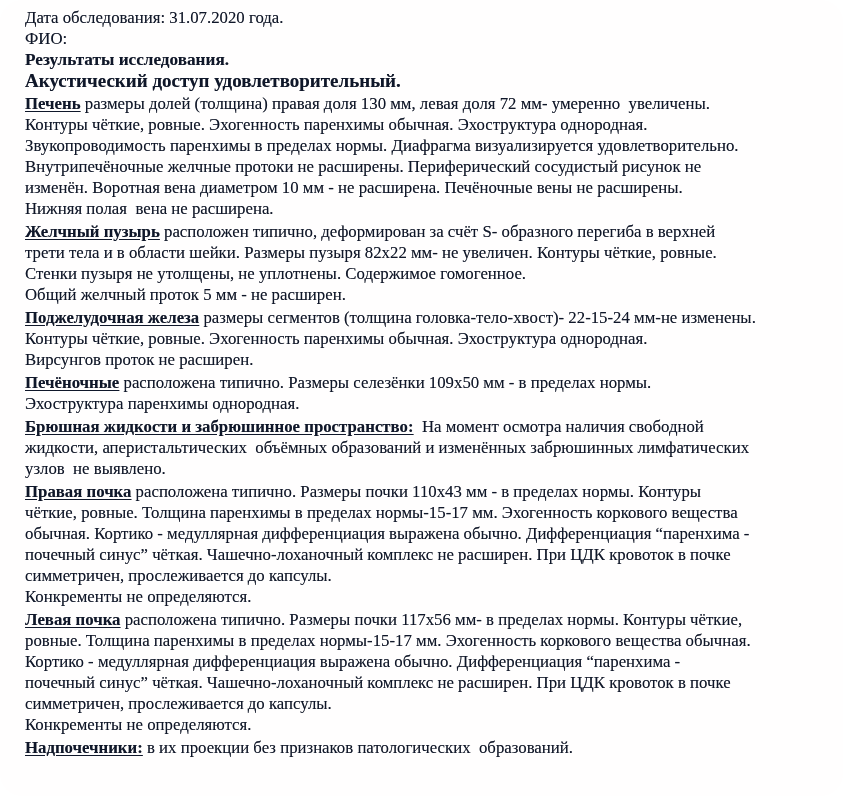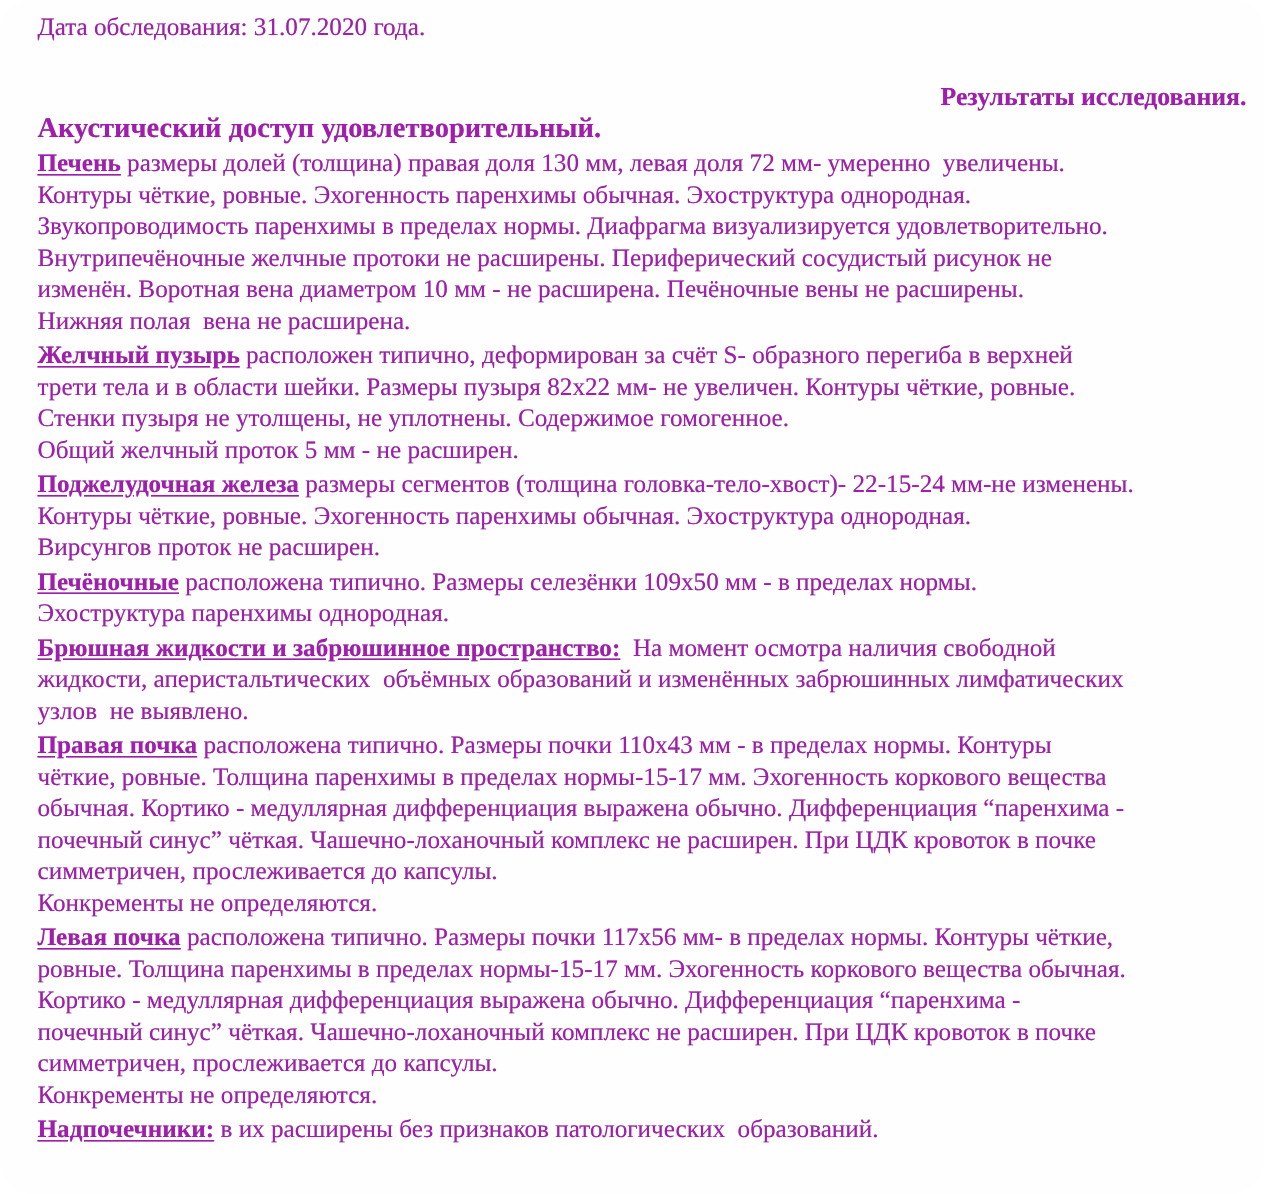--- a/index.html
+++ b/index.html
@@ -8,33 +8,32 @@
     background: #ffffff;
   }
   .page {
     position: relative;
     width: 843px;
     min-height: 796px;
     box-sizing: border-box;
     background: #fffefe;
     padding: 7px 12px 10px 25px;
     font-family: "Liberation Serif", "DejaVu Serif", serif;
-    color: #a21caf;
+    color: #0f172a;
     font-size: 16.8px;
     line-height: 21px;
     text-shadow: 0 0 0.5px rgba(60,60,60,0.55);
     border-radius: 22px;
   }
   .meta-line {
     font-size: 16.8px;
     line-height: 21px;
   }
   .doc-title {
-    margin-top: 26px;
-    text-align: right;
+    text-align: left;
     font-weight: bold;
     font-size: 17.2px;
     line-height: 21px;
   }
   .intro-line {
     font-weight: bold;
     font-size: 19px;
     line-height: 21px;
   }
   .section {
@@ -47,20 +46,21 @@
   }
   .sec-text {
     white-space: pre-wrap;
   }
 </style>
 </head>
 <body>
 
 <div class="page">
   <div class="meta-line">Дата обследования: 31.07.2020 года.</div>
+  <div class="meta-line">ФИО:</div>
   <div class="doc-title">Результаты исследования.</div>
   <div class="intro-line">Акустический доступ удовлетворительный.</div>
   <div id="sections">
   <p class="section"><span class="sec-header">Печень</span><span class="sec-text"> размеры долей (толщина) правая доля 130 мм, левая доля 72 мм- умеренно  увеличены.
 Контуры чёткие, ровные. Эхогенность паренхимы обычная. Эхоструктура однородная.
 Звукопроводимость паренхимы в пределах нормы. Диафрагма визуализируется удовлетворительно.
 Внутрипечёночные желчные протоки не расширены. Периферический сосудистый рисунок не
 изменён. Воротная вена диаметром 10 мм - не расширена. Печёночные вены не расширены.
 Нижняя полая  вена не расширена.</span></p>
 
@@ -87,15 +87,15 @@
 симметричен, прослеживается до капсулы.
 Конкременты не определяются.</span></p>
 
   <p class="section"><span class="sec-header">Левая почка</span><span class="sec-text"> расположена типично. Размеры почки 117х56 мм- в пределах нормы. Контуры чёткие,
 ровные. Толщина паренхимы в пределах нормы-15-17 мм. Эхогенность коркового вещества обычная.
 Кортико - медуллярная дифференциация выражена обычно. Дифференциация “паренхима -
 почечный синус” чёткая. Чашечно-лоханочный комплекс не расширен. При ЦДК кровоток в почке
 симметричен, прослеживается до капсулы.
 Конкременты не определяются.</span></p>
 
-  <p class="section"><span class="sec-header">Надпочечники:</span><span class="sec-text"> в их расширены без признаков патологических  образований.</span></p>
+  <p class="section"><span class="sec-header">Надпочечники:</span><span class="sec-text"> в их проекции без признаков патологических  образований.</span></p>
 </div>
 </div>
 
 </body></html>

